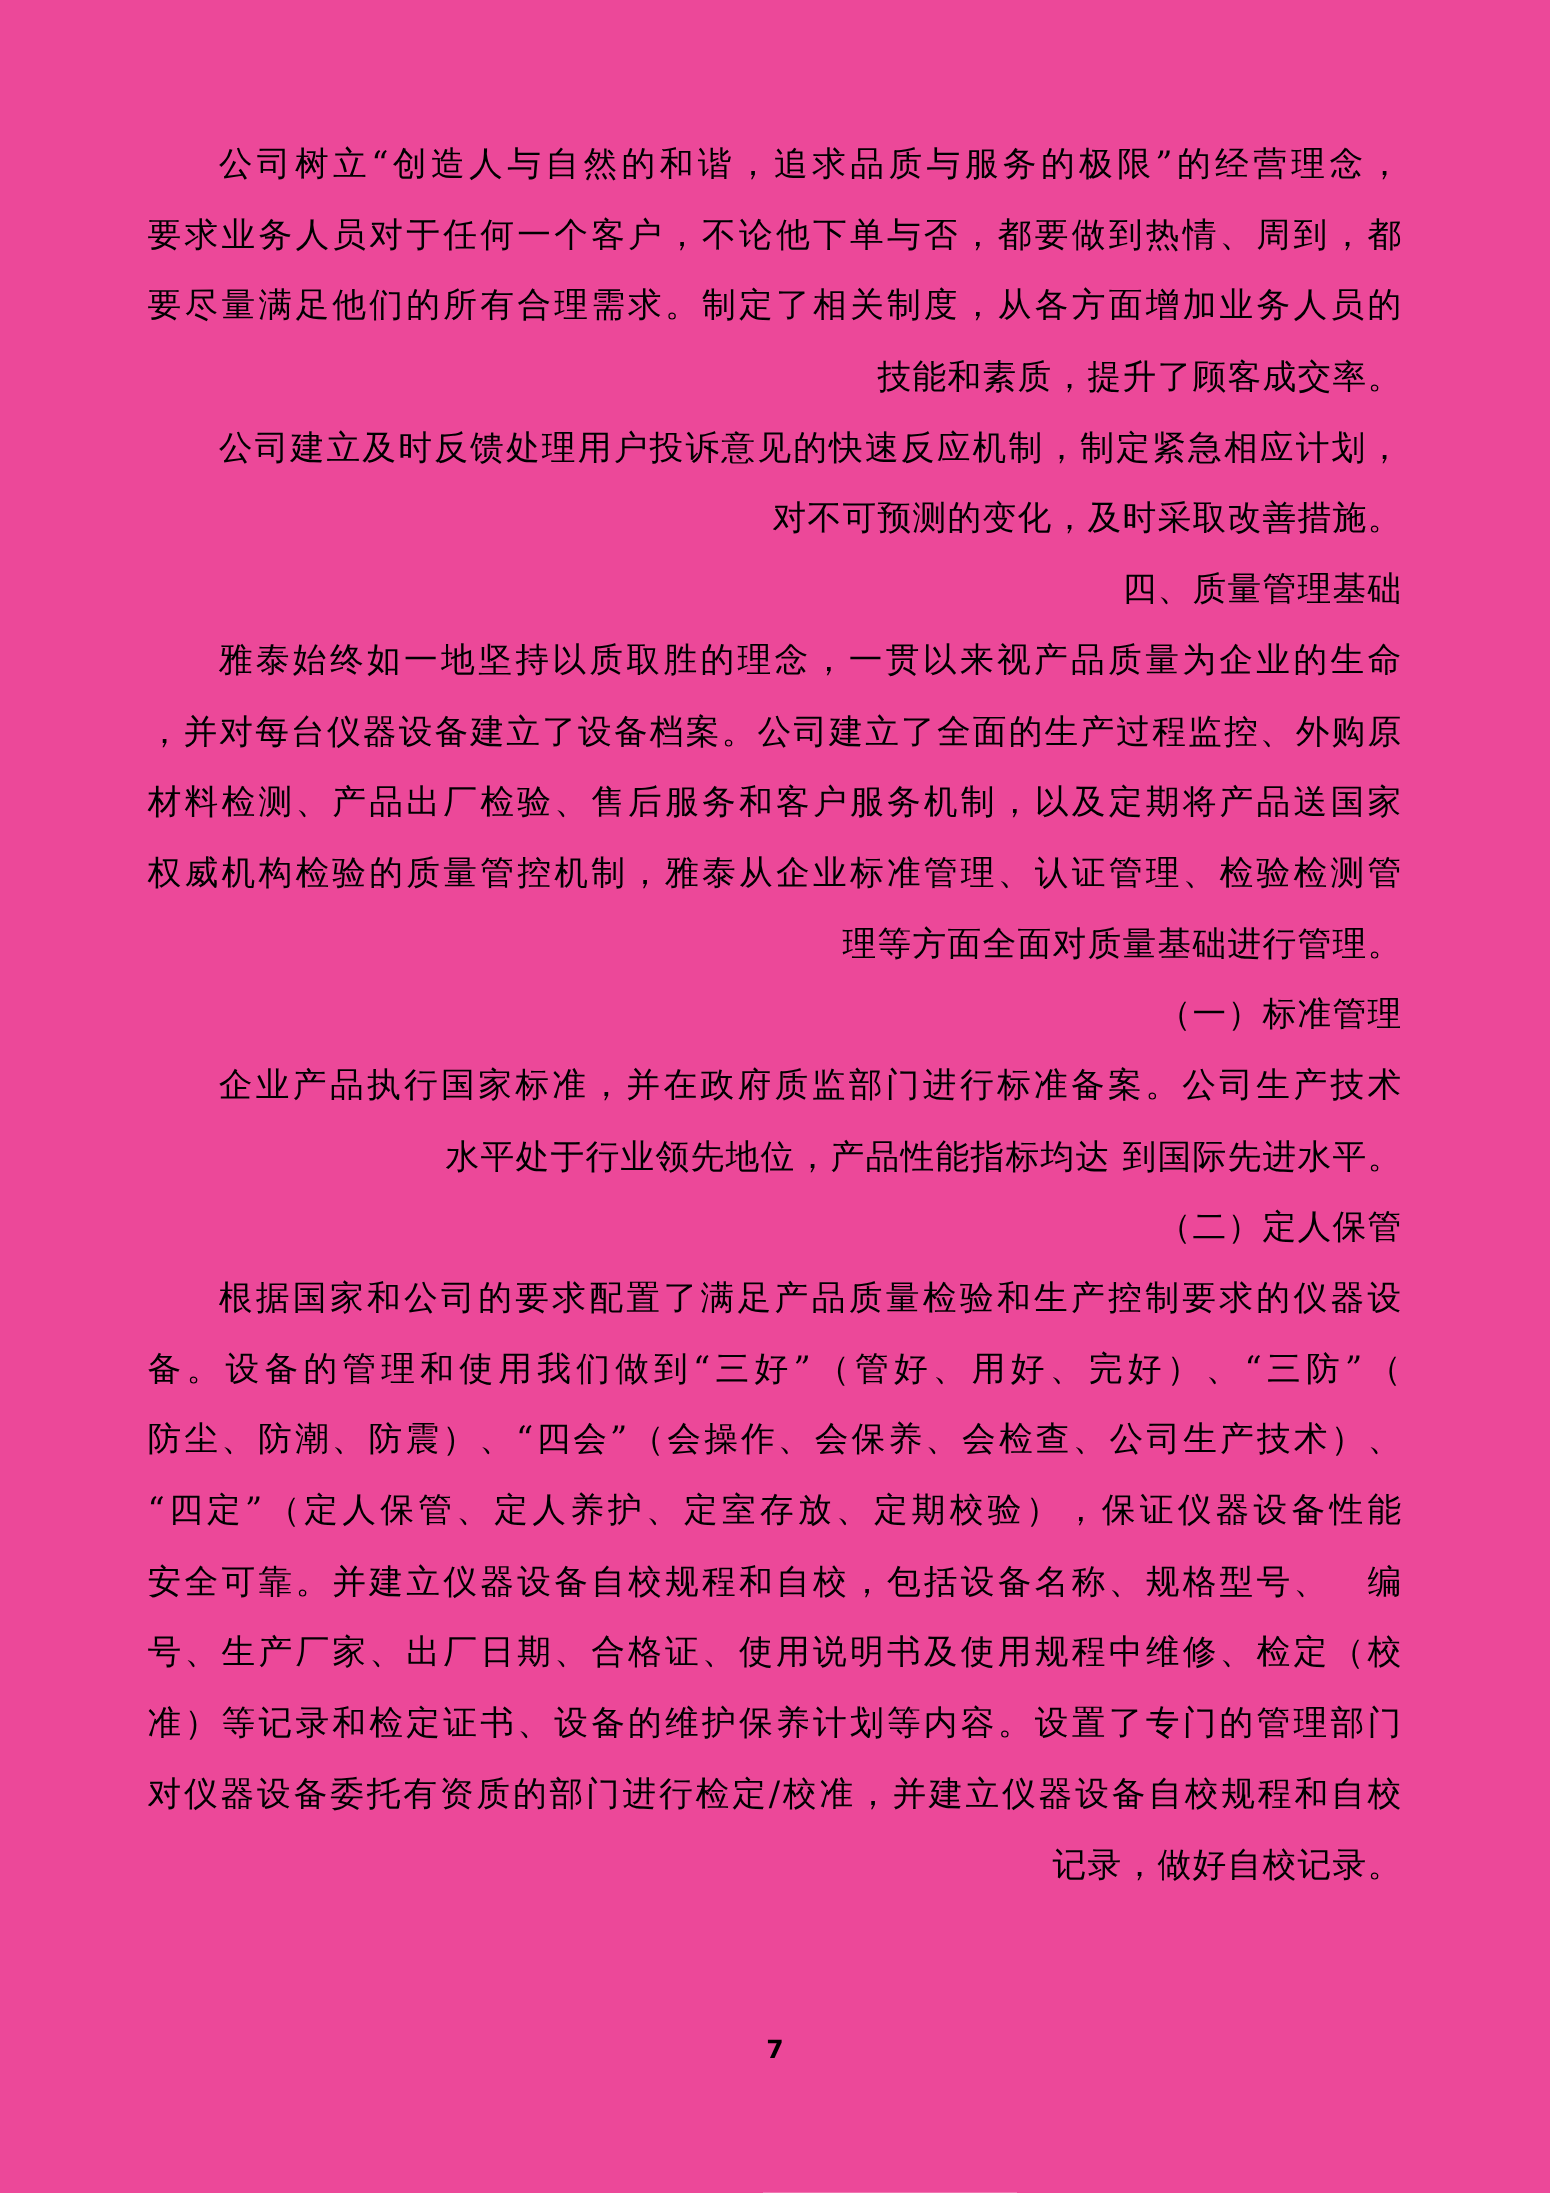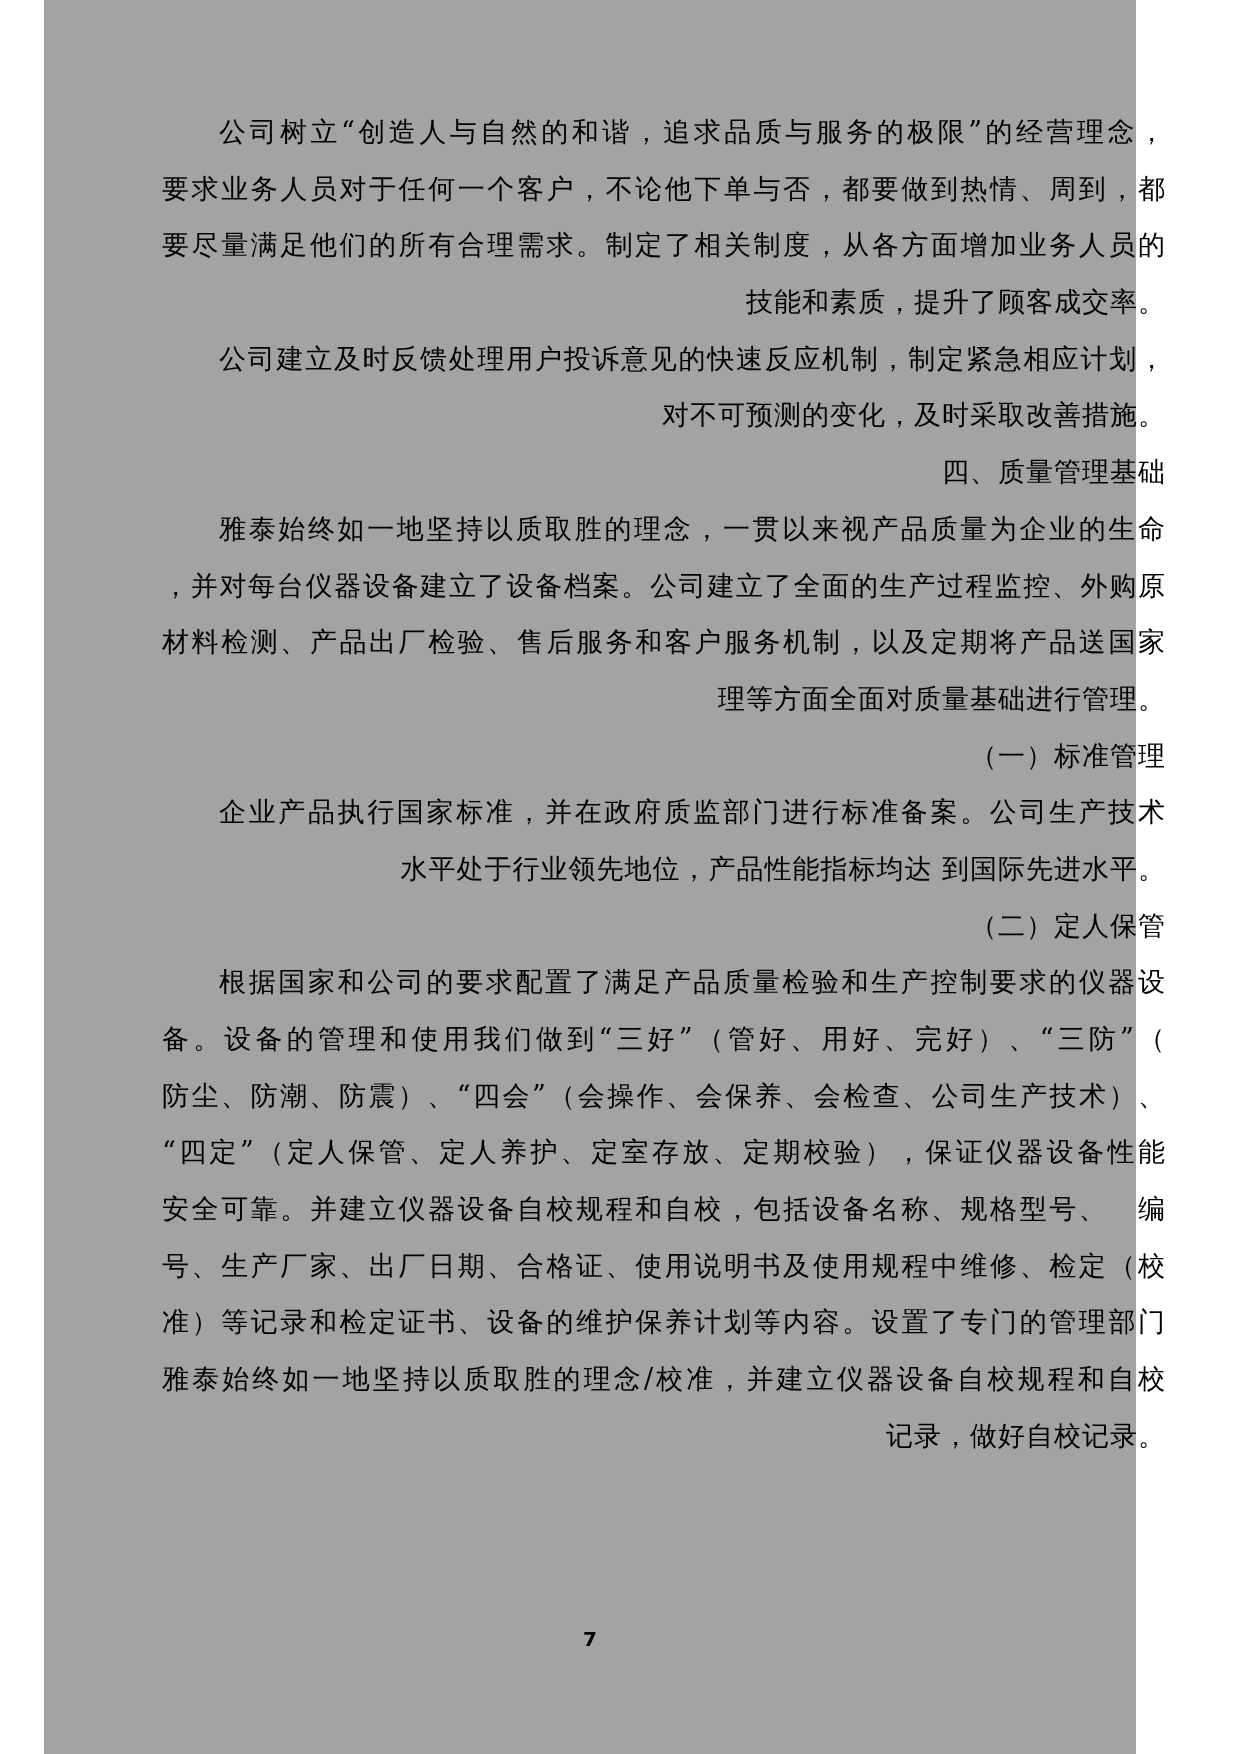--- a/index.html
+++ b/index.html
@@ -8,23 +8,22 @@
     height: 1754px;
     background: #ffffff;
     position: relative;
     font-family: "DejaVu Serif", "Liberation Serif", serif;
     color: #000000;
     overflow: hidden;
   }
   .page {
     position: absolute;
     left: 0; top: 0;
-    width: 1092px; height: 1754px;
-    background: #a3a3a3;
-    margin-left: 44px;
+    width: 1240px; height: 1754px;
+    background: #ec4899;
   }
   .content {
     position: absolute;
     left: 118px;
     top: 104px;
     width: 1004px;
   }
   .para { margin: 0; padding: 0; }
   .ln {
     height: 56.7px;
@@ -76,20 +75,21 @@
     </div>
 
     <div class="para">
       <div class="ln ind">四、质量管理基础</div>
     </div>
 
     <div class="para">
       <div class="ln j ind">雅泰始终如一地坚持以质取胜的理念，一贯以来视产品质量为企业的生命</div>
       <div class="ln j">，并对每台仪器设备建立了设备档案。公司建立了全面的生产过程监控、外购原</div>
       <div class="ln j">材料检测、产品出厂检验、售后服务和客户服务机制，以及定期将产品送国家</div>
+      <div class="ln j">权威机构检验的质量管控机制，雅泰从企业标准管理、认证管理、检验检测管</div>
       <div class="ln">理等方面全面对质量基础进行管理。</div>
     </div>
 
     <div class="para">
       <div class="ln ind">（一）标准管理</div>
     </div>
 
     <div class="para">
       <div class="ln j ind">企业产品执行国家标准，并在政府质监部门进行标准备案。公司生产技术</div>
       <div class="ln">水平处于行业领先地位，产品性能指标均达 到国际先进水平。</div>
@@ -100,21 +100,21 @@
     </div>
 
     <div class="para">
       <div class="ln j ind">根据国家和公司的要求配置了满足产品质量检验和生产控制要求的仪器设</div>
       <div class="ln j">备。设备的管理和使用我们做到“三好”（管好、用好、完好）、“三防”（</div>
       <div class="ln j">防尘、防潮、防震）、“四会”（会操作、会保养、会检查、公司生产技术）、</div>
       <div class="ln j">“四定”（定人保管、定人养护、定室存放、定期校验），保证仪器设备性能</div>
       <div class="ln j">安全可靠。并建立仪器设备自校规程和自校，包括设备名称、规格型号、　编</div>
       <div class="ln j">号、生产厂家、出厂日期、合格证、使用说明书及使用规程中维修、检定（校</div>
       <div class="ln j">准）等记录和检定证书、设备的维护保养计划等内容。设置了专门的管理部门</div>
-      <div class="ln j">雅泰始终如一地坚持以质取胜的理念/校准，并建立仪器设备自校规程和自校</div>
+      <div class="ln j">对仪器设备委托有资质的部门进行检定/校准，并建立仪器设备自校规程和自校</div>
       <div class="ln">记录，做好自校记录。</div>
     </div>
 
   </div>
 
   <div class="footer">
     <span class="pagenum">7</span>
   </div>
 </div>
 

